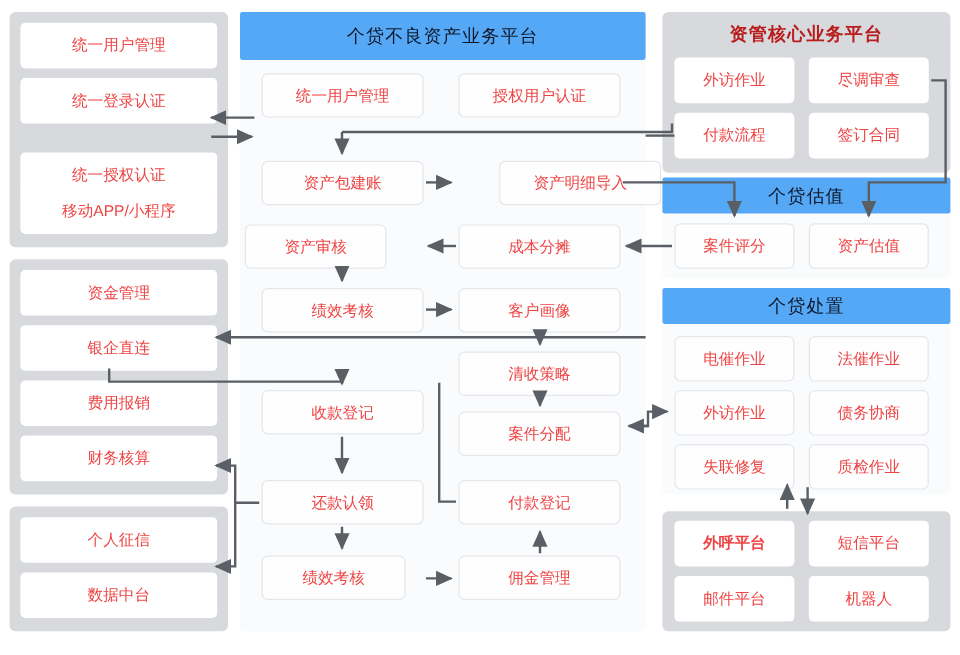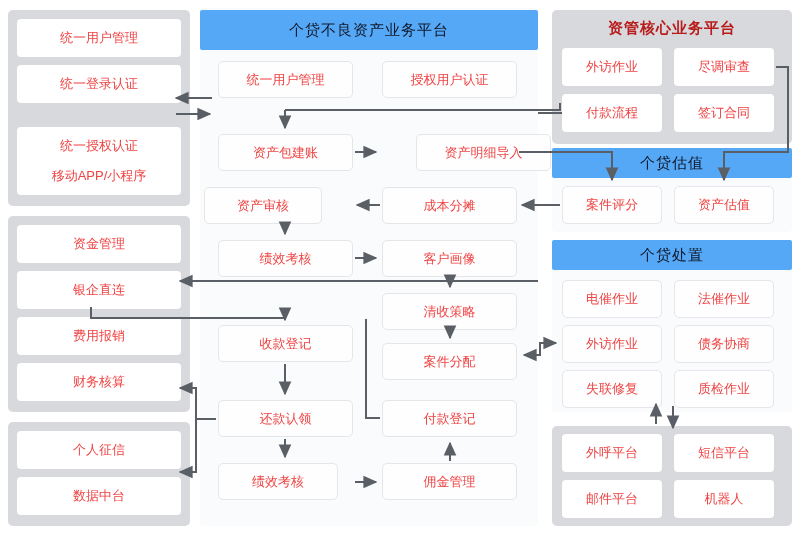--- a/index.html
+++ b/index.html
@@ -99,21 +99,21 @@
   <div class="panel panel-light" style="left:552px;top:240px;width:240px;height:172px;"></div>
   <div class="hdr hdr-blue" style="left:552px;top:240px;width:240px;height:30px;">个贷处置</div>
   <div class="bx bx-out" style="left:562px;top:280px;width:100px;height:38px;">电催作业</div>
   <div class="bx bx-out" style="left:674px;top:280px;width:100px;height:38px;">法催作业</div>
   <div class="bx bx-out" style="left:562px;top:325px;width:100px;height:38px;">外访作业</div>
   <div class="bx bx-out" style="left:674px;top:325px;width:100px;height:38px;">债务协商</div>
   <div class="bx bx-out" style="left:562px;top:370px;width:100px;height:38px;">失联修复</div>
   <div class="bx bx-out" style="left:674px;top:370px;width:100px;height:38px;">质检作业</div>
 
   <div class="panel panel-gray" style="left:552px;top:426px;width:240px;height:100px;"></div>
-  <div class="bx bx-white" style="left:562px;top:434px;width:100px;height:38px;">外呼平台</div>
+  <div class="bx bx-white" style="left:562px;top:434px;width:100px;height:38px;font-weight:bold;">外呼平台</div>
   <div class="bx bx-white" style="left:674px;top:434px;width:100px;height:38px;">短信平台</div>
   <div class="bx bx-white" style="left:562px;top:480px;width:100px;height:38px;">邮件平台</div>
   <div class="bx bx-white" style="left:674px;top:480px;width:100px;height:38px;">机器人</div>
 
   <svg id="wires" viewBox="0 0 800 546">
     <defs>
       <marker id="ar" viewBox="0 0 10 10" refX="9" refY="5" markerWidth="7" markerHeight="7" orient="auto-start-reverse">
         <path d="M0,0.5 L10,5 L0,9.5 z" class="whead"></path>
       </marker>
     </defs>

